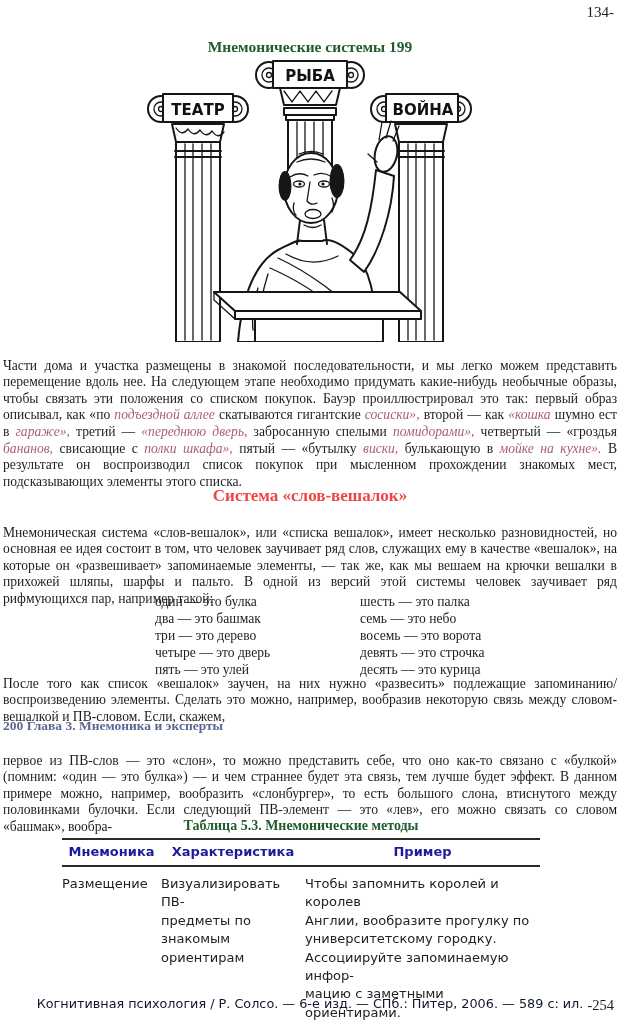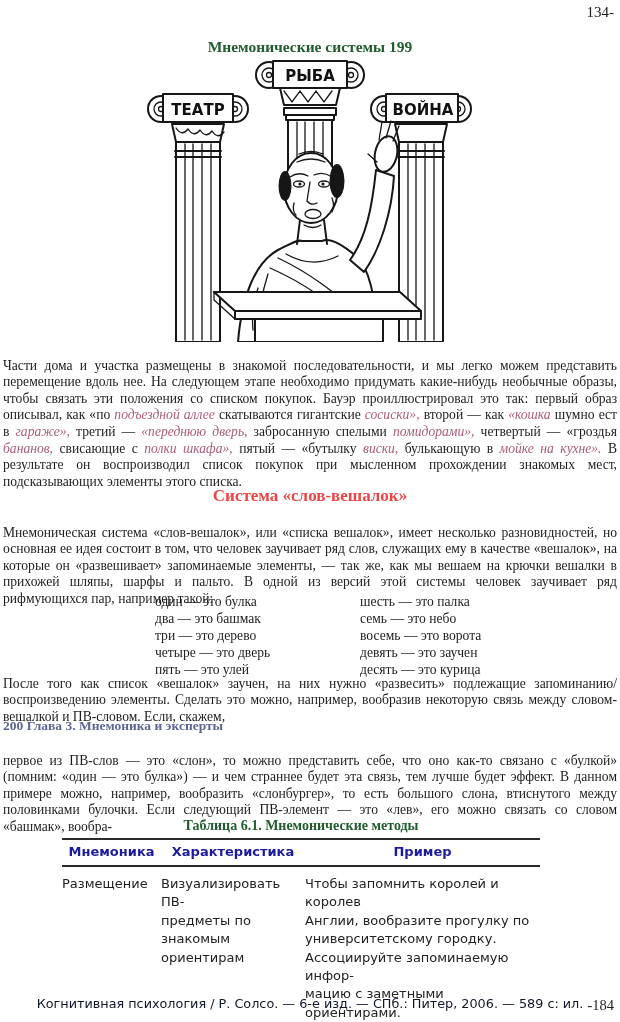--- a/index.html
+++ b/index.html
@@ -154,32 +154,32 @@
     <li>один — это булка</li>
     <li>два — это башмак</li>
     <li>три — это дерево</li>
     <li>четыре — это дверь</li>
     <li>пять — это улей</li>
   </ul>
   <ul class="rcol">
     <li>шесть — это палка</li>
     <li>семь — это небо</li>
     <li>восемь — это ворота</li>
-    <li>девять — это заучен</li>
+    <li>девять — это строчка</li>
     <li>десять — это курица</li>
   </ul>
 </div>
 
 <p class="abs para" id="para3">После того как список «вешалок» заучен, на них нужно «развесить» подлежащие запоминанию/воспроизведению элементы. Сделать это можно, например, вообразив некоторую связь между словом-вешалкой и ПВ-словом. Если, скажем,</p>
 
 <div class="abs chapter-subhead">200 Глава 3. Мнемоника и эксперты</div>
 
 <p class="abs para" id="para4">первое из ПВ-слов — это «слон», то можно представить себе, что оно как-то связано с «булкой» (помним: «один — это булка») — и чем страннее будет эта связь, тем лучше будет эффект. В данном примере можно, например, вообразить «слонбургер», то есть большого слона, втиснутого между половинками булочки. Если следующий ПВ-элемент — это «лев», его можно связать со словом «башмак», вообра-</p>
 
-<div class="abs table-title">Таблица 6.1. Мнемонические методы</div>
+<div class="abs table-title">Таблица 5.3. Мнемонические методы</div>
 
 <div class="abs mn-table">
   <table>
     <thead>
       <tr>
         <th class="c1">Мнемоника</th>
         <th class="c2">Характеристика</th>
         <th>Пример</th>
       </tr>
     </thead>
@@ -197,13 +197,13 @@
 мацию с заметными ориентирами.
 Например, с карильоном вы могли бы
 связать Генри VIII; со зданием XVIII
 века — Викторию и т. д.</td>
       </tr>
     </tbody>
   </table>
 </div>
 
 <div class="abs footer-line">Когнитивная психология / Р. Солсо. — 6-е изд. — СПб.: Питер, 2006. — 589 с: ил.</div>
-<div class="abs pagenum-bottom">-184</div>
+<div class="abs pagenum-bottom">-254</div>
 
 </body></html>

